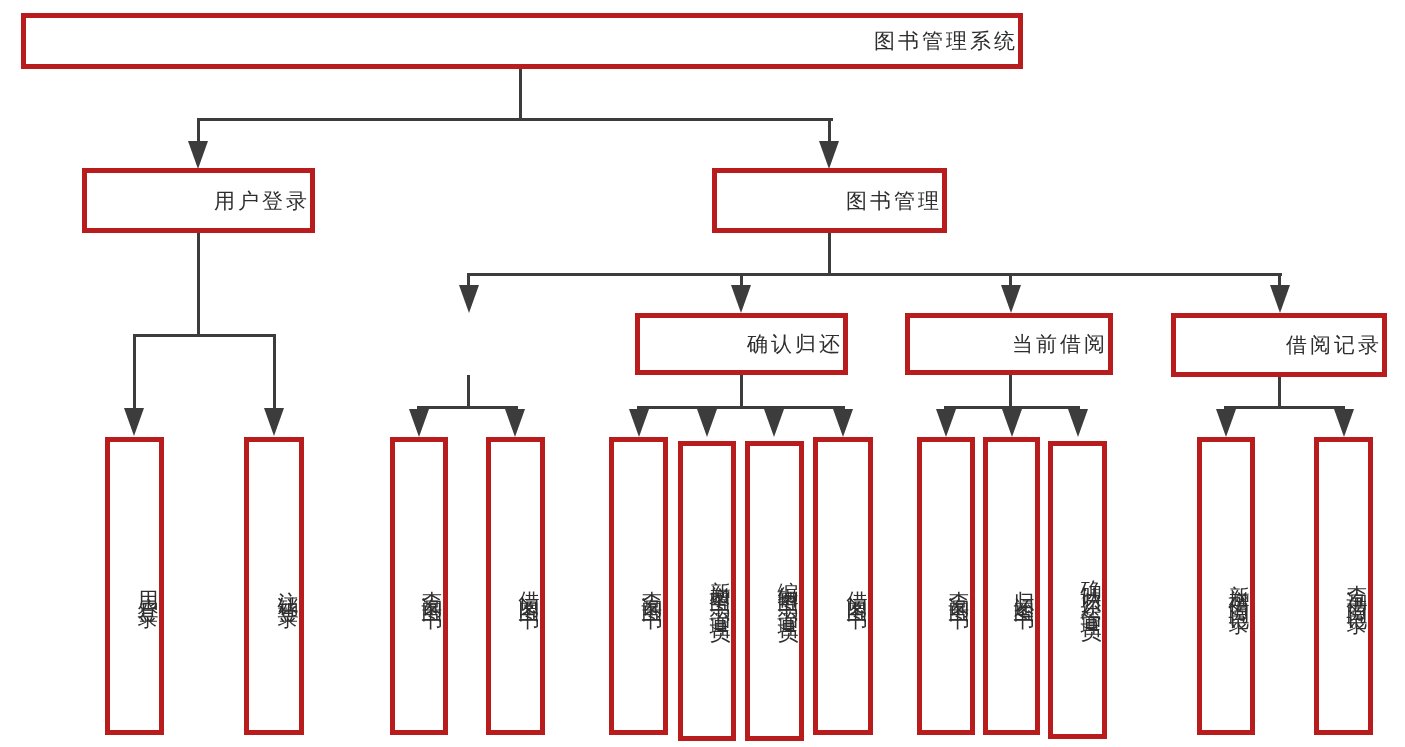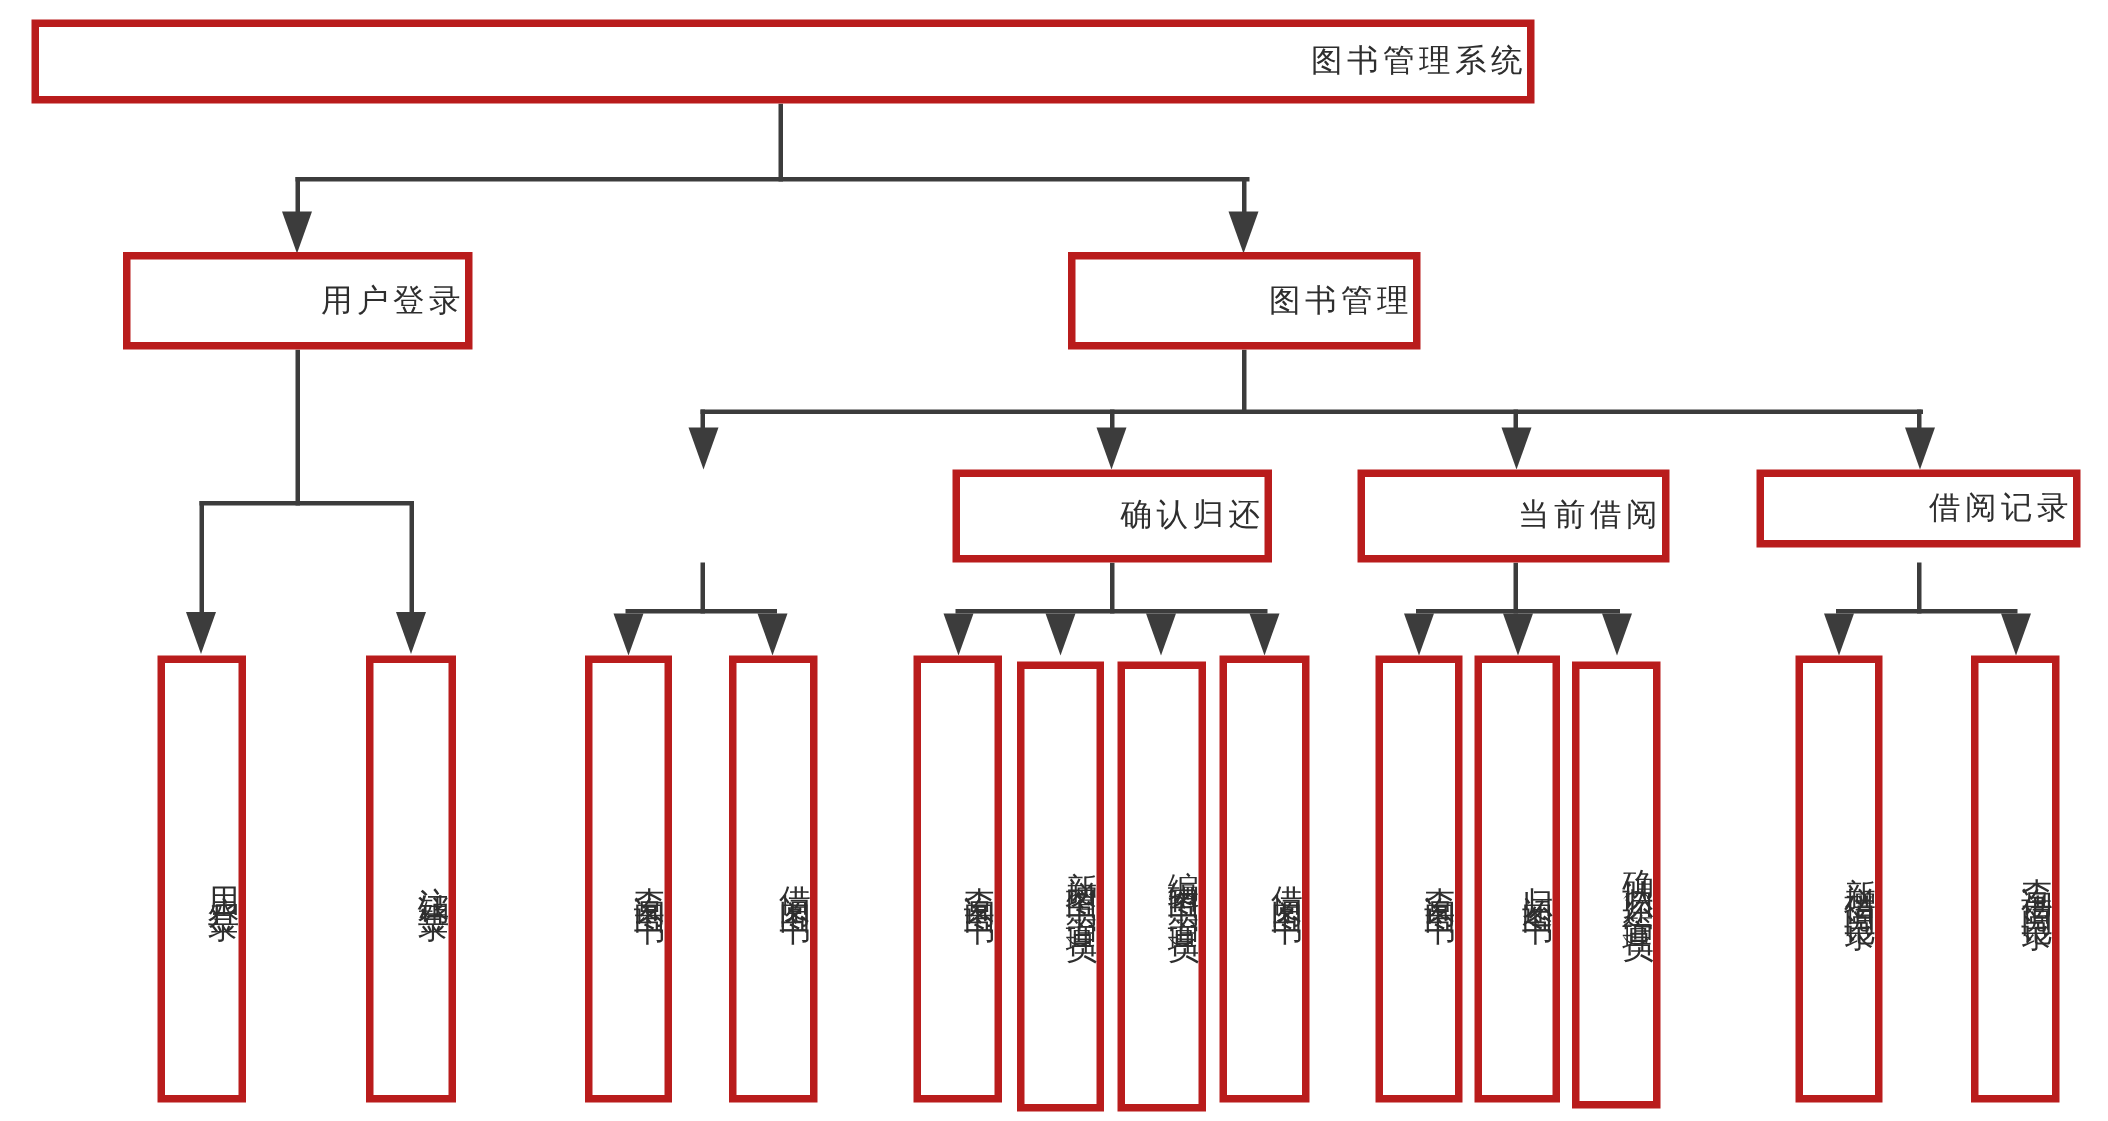--- a/index.html
+++ b/index.html
@@ -102,21 +102,21 @@
   <div class="box" style="left:712px;top:168px;width:235px;height:65px">
     <span class="lbl">图书管理</span>
   </div>
 
   <div class="box" style="left:635px;top:313px;width:213px;height:62px">
     <span class="lbl">确认归还</span>
   </div>
   <div class="box" style="left:905px;top:313px;width:208px;height:62px">
     <span class="lbl">当前借阅</span>
   </div>
-  <div class="box" style="left:1171px;top:313px;width:216px;height:52px">
+  <div class="box" style="left:1171px;top:313px;width:216px;height:64px">
     <span class="lbl">借阅记录</span>
   </div>
 
   <div class="box v" style="left:105px;top:437px;width:59px;height:298px">
     <span class="lbl">用户登录</span>
   </div>
   <div class="box v" style="left:244px;top:437px;width:60px;height:298px">
     <span class="lbl">注销登录</span>
   </div>
 

